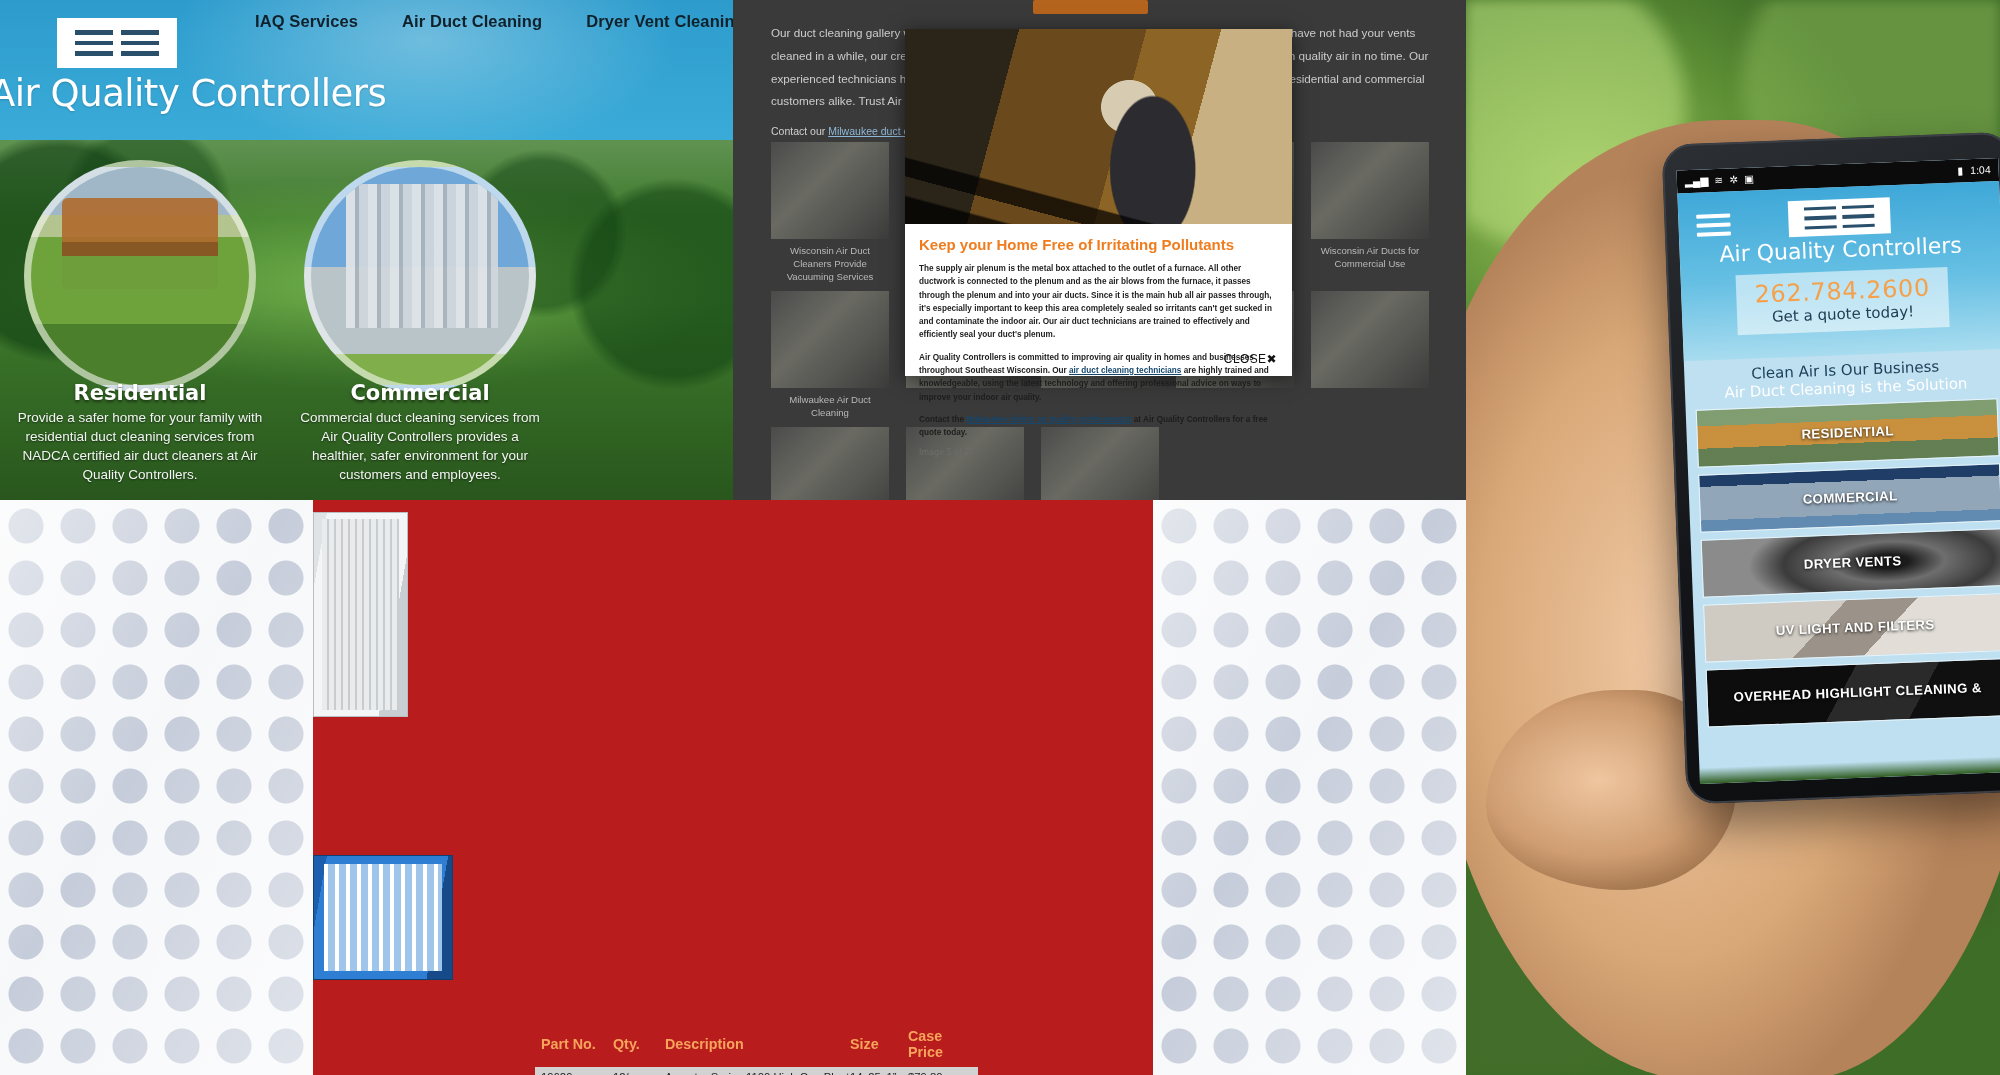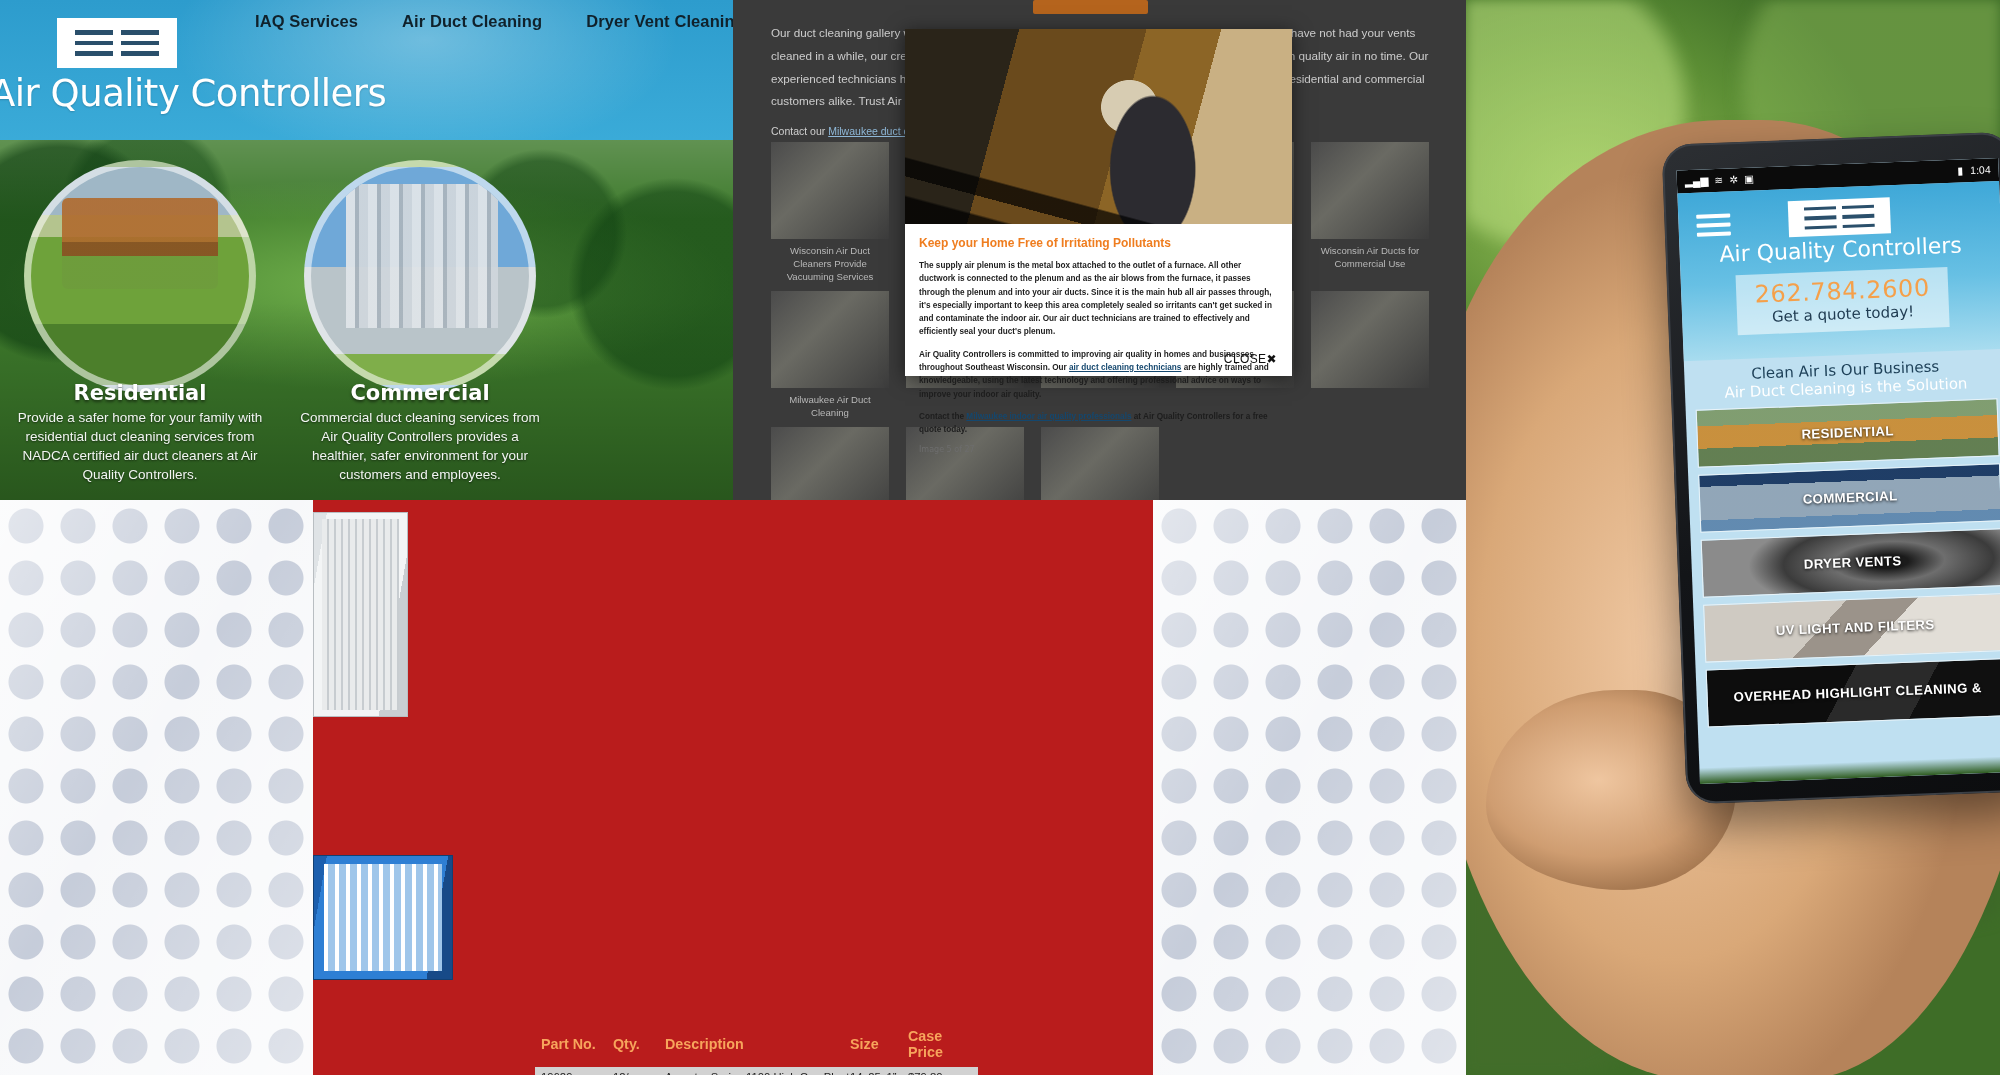--- a/index.html
+++ b/index.html
@@ -94,21 +94,21 @@
       linear-gradient(105deg,#2a2419 0 26%, #6a4a1c 26% 55%, #8c6526 55% 72%, #c9b083 72% 100%),
       #3a3128;
     position:relative; overflow:hidden; }
   #lb-img:after{ content:""; position:absolute; inset:0;
     background:
       linear-gradient(15deg, rgba(0,0,0,.75) 0 9%, transparent 9.8% 16%, rgba(0,0,0,.7) 16% 22%, transparent 22.6%),
       radial-gradient(ellipse 70px 120px at 64% 72%, #2c2b30 0 60%, transparent 62%),
       radial-gradient(ellipse 40px 38px at 58% 40%, #d7ccb2 0 70%, transparent 72%);
   }
   #lb-body{ padding:12px 14px 0 14px; }
-  .lb-h{ color:#ef7d1f; font-size:12px; font-weight:700; margin-bottom:9px; }
+  .lb-h{ color:#ef7d1f; font-size:15px; font-weight:700; margin-bottom:9px; }
   .lb-p{ color:#1d1d1d; font-size:8.2px; font-weight:700; line-height:1.62; margin-bottom:9px; }
   .lb-p a{ color:#14476e; text-decoration:underline; }
   .lb-count{ color:#6d6d6d; font-size:8px; font-weight:400; margin-top:0;
     font-family:"DejaVu Sans", sans-serif;}
   #lb-close{ position:absolute; right:15px; bottom:10px; color:#111;
     font-size:12px; font-weight:400; letter-spacing:.4px; cursor:pointer; }
 
   
   #bottom-panel{ position:absolute; left:0; top:500px; width:1466px; height:575px;
     background:#b91c1c; overflow:hidden; }

